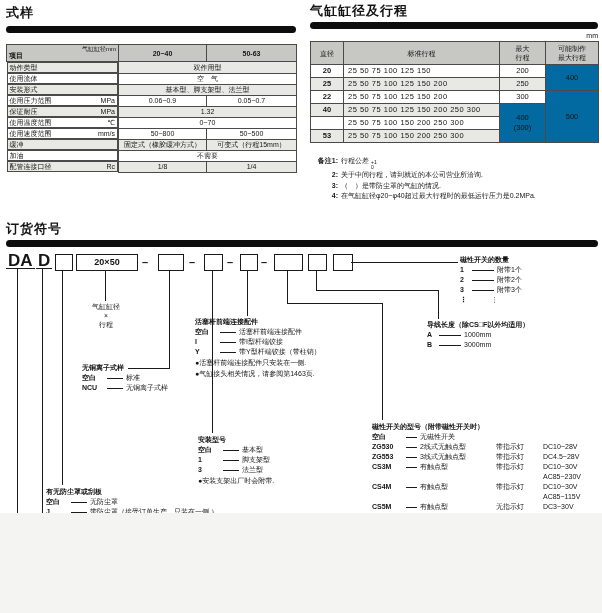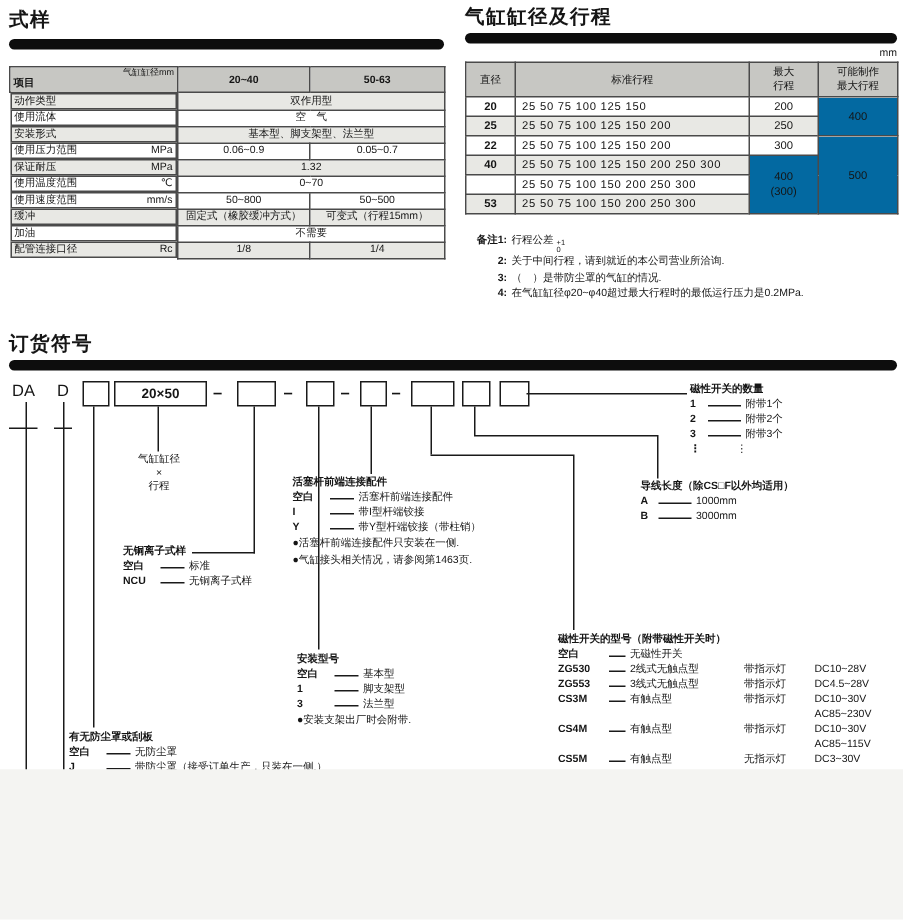--- a/index.html
+++ b/index.html
@@ -31,22 +31,22 @@
   
   .notes{position:absolute;left:312px;top:156px;width:288px;font-size:7px;line-height:10.5px;}
   .note-row{display:flex;}
   .nl{width:26px;text-align:right;flex:0 0 auto;margin-right:3px;font-weight:bold;}
   .tol{display:inline-flex;flex-direction:column;font-size:5px;line-height:5px;
        vertical-align:-1px;margin-left:2px;}
   .tol i{font-style:normal;}
   
   .box{position:absolute;height:15px;border:1.5px solid #1a1a1a;background:#fff;
        text-align:center;font-size:9px;font-weight:bold;line-height:15px;}
-  .code-txt{position:absolute;font-size:11px;font-weight:normal;border-bottom:1.5px solid #1a1a1a;
-            padding:0 2px 18px 2px;line-height:12px;}
+  .code-txt{position:absolute;font-size:17px;font-weight:bold;border-bottom:1.5px solid #1a1a1a;
+            padding:0 2px 1px 2px;line-height:12px;}
   .code-dash{position:absolute;font-size:11px;font-weight:bold;width:12px;text-align:center;line-height:16px;}
   .ln{position:absolute;background:#1a1a1a;}
   .blk{position:absolute;font-size:7px;line-height:10px;}
   .blk .t{font-weight:bold;}
   .opt{display:flex;align-items:center;}
   .opt .k{font-weight:bold;flex:0 0 auto;}
   .opt .dash{flex:0 0 auto;border-top:1px solid #1a1a1a;margin:0 3px;}
   .k22{width:22px;} .k10{width:9px;} .d16{width:16px;} .d22{width:22px;}
   .bullet{margin-top:1px;}
   .sm-row{display:flex;align-items:flex-start;}

